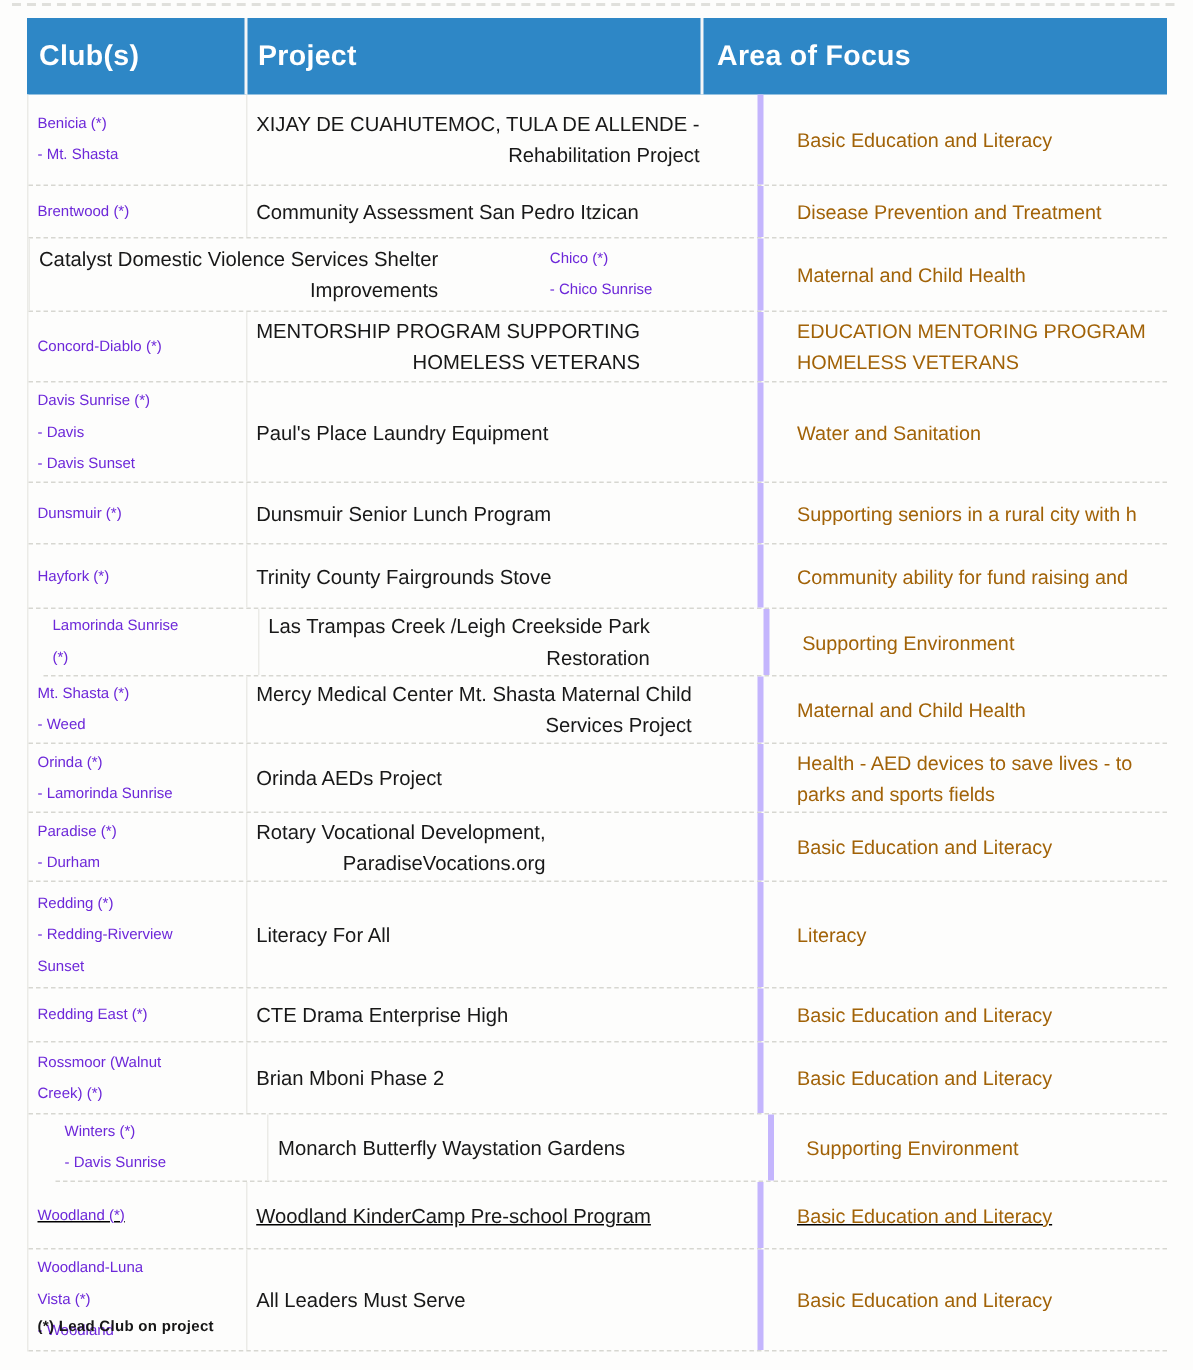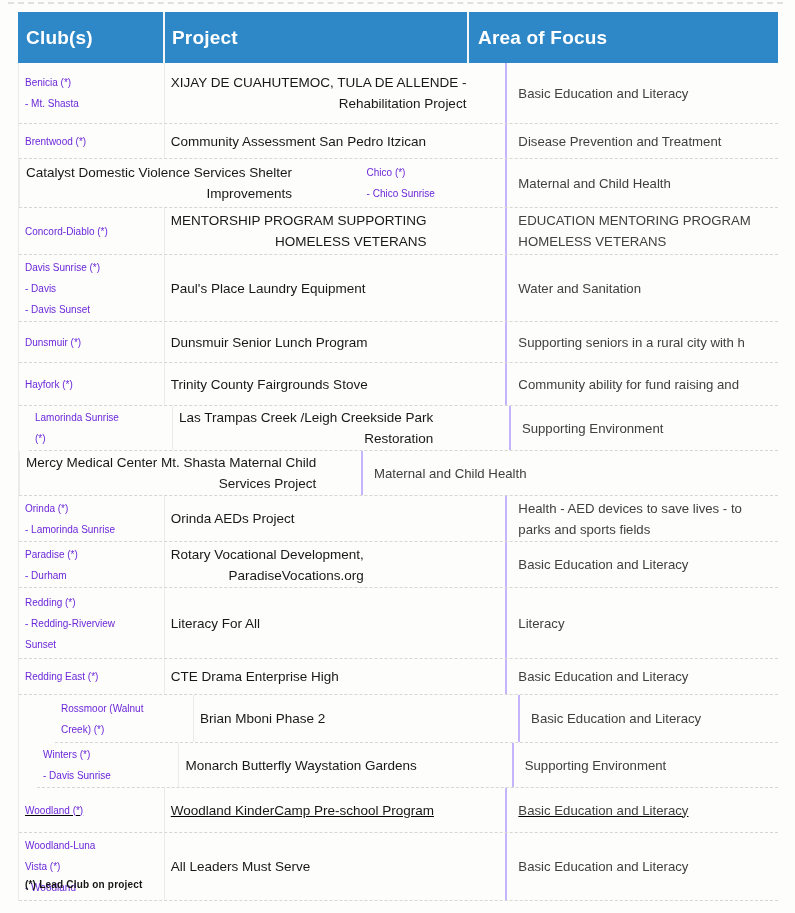--- a/index.html
+++ b/index.html
@@ -74,26 +74,26 @@
     border-left: 1px solid #ebebe7;
     align-self: stretch;
     display: flex;
     align-items: center;
     color: #181818;
     font-size: 13.5px;
     text-align: right;
   }
   .td.c3 {
     width: 273px;
-    padding-left: 11px;
-    border-left: 2px solid #c4b5fd;
+    padding-left: 22px;
+    border-left: 4px solid #c4b5fd;
     align-self: stretch;
     display: flex;
     align-items: center;
-    color: #404040;
+    color: #a16207;
     font-size: 13.2px;
     overflow: visible;
   }
   .td.c2 > span, .td.c3 > span { white-space: pre; display: block; }
   .footnote {
     position: absolute;
     top: 879px;
     left: 25px;
     font-size: 10px;
     font-weight: bold;
@@ -159,20 +159,22 @@
           <div class="td c3"><span>Community ability for fund raising and</span></div>
         </div>
         <div class="trow" style="min-height: 44px; margin-left: 10px;">
           <div class="td c1">Lamorinda Sunrise
 (*)</div>
           <div class="td c2"><span>Las Trampas Creek /Leigh Creekside Park
 Restoration</span></div>
           <div class="td c3"><span>Supporting Environment</span></div>
         </div>
         <div class="trow" style="min-height: 44px;">
+          <div class="td c1">Mt. Shasta (*)
+- Weed</div>
           <div class="td c2"><span>Mercy Medical Center Mt. Shasta Maternal Child
 Services Project</span></div>
           <div class="td c3"><span>Maternal and Child Health</span></div>
         </div>
         <div class="trow" style="min-height: 45px;">
           <div class="td c1">Orinda (*)
 - Lamorinda Sunrise</div>
           <div class="td c2"><span>Orinda AEDs Project</span></div>
           <div class="td c3"><span>Health - AED devices to save lives - to
 parks and sports fields</span></div>
@@ -189,21 +191,21 @@
 - Redding-Riverview
 Sunset</div>
           <div class="td c2"><span>Literacy For All</span></div>
           <div class="td c3"><span>Literacy</span></div>
         </div>
         <div class="trow" style="min-height: 35px;">
           <div class="td c1">Redding East (*)</div>
           <div class="td c2"><span>CTE Drama Enterprise High</span></div>
           <div class="td c3"><span>Basic Education and Literacy</span></div>
         </div>
-        <div class="trow" style="min-height: 47px; margin-left: 36px;">
+        <div class="trow" style="min-height: 47px;">
           <div class="td c1">Rossmoor (Walnut
 Creek) (*)</div>
           <div class="td c2"><span>Brian Mboni Phase 2</span></div>
           <div class="td c3"><span>Basic Education and Literacy</span></div>
         </div>
         <div class="trow" style="min-height: 44px; margin-left: 18px;">
           <div class="td c1">Winters (*)
 - Davis Sunrise</div>
           <div class="td c2"><span>Monarch Butterfly Waystation Gardens</span></div>
           <div class="td c3"><span>Supporting Environment</span></div>

